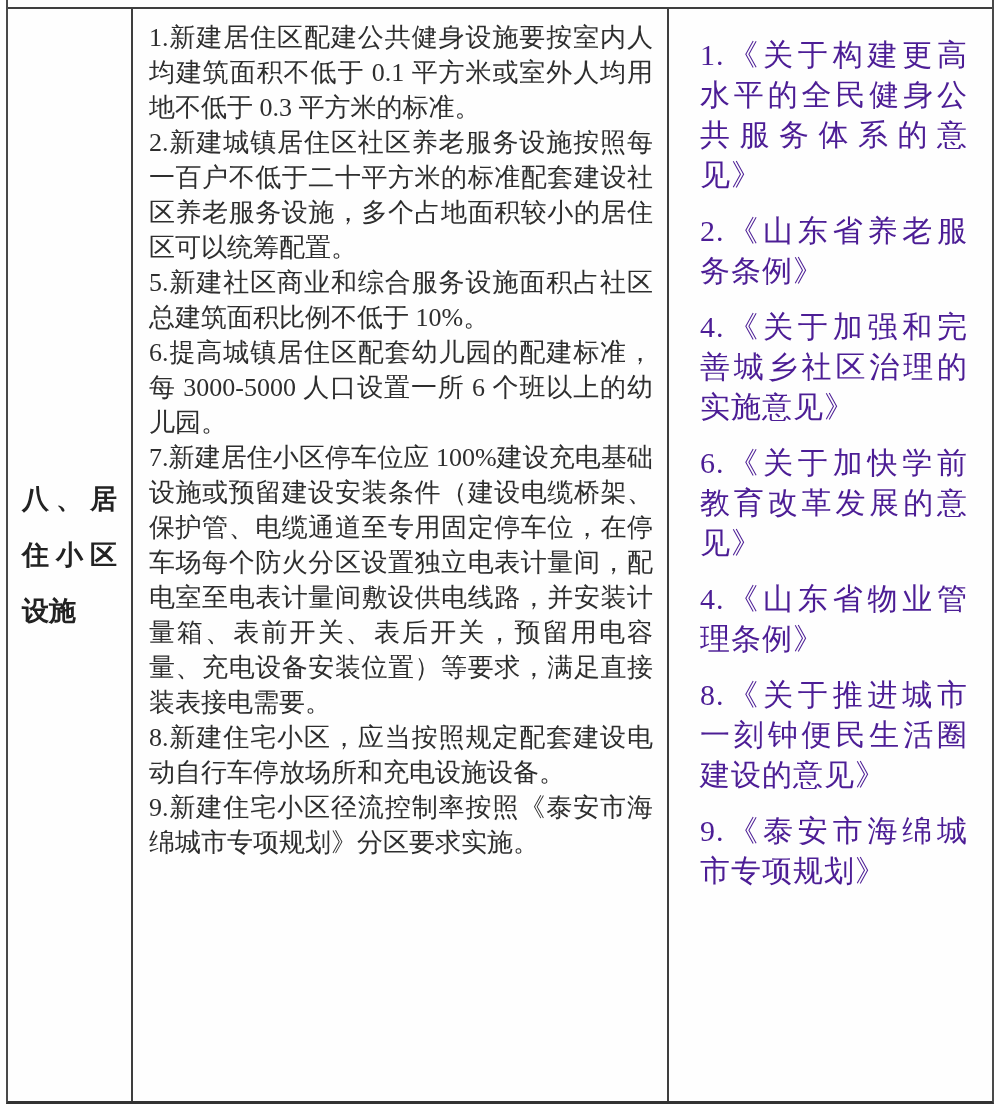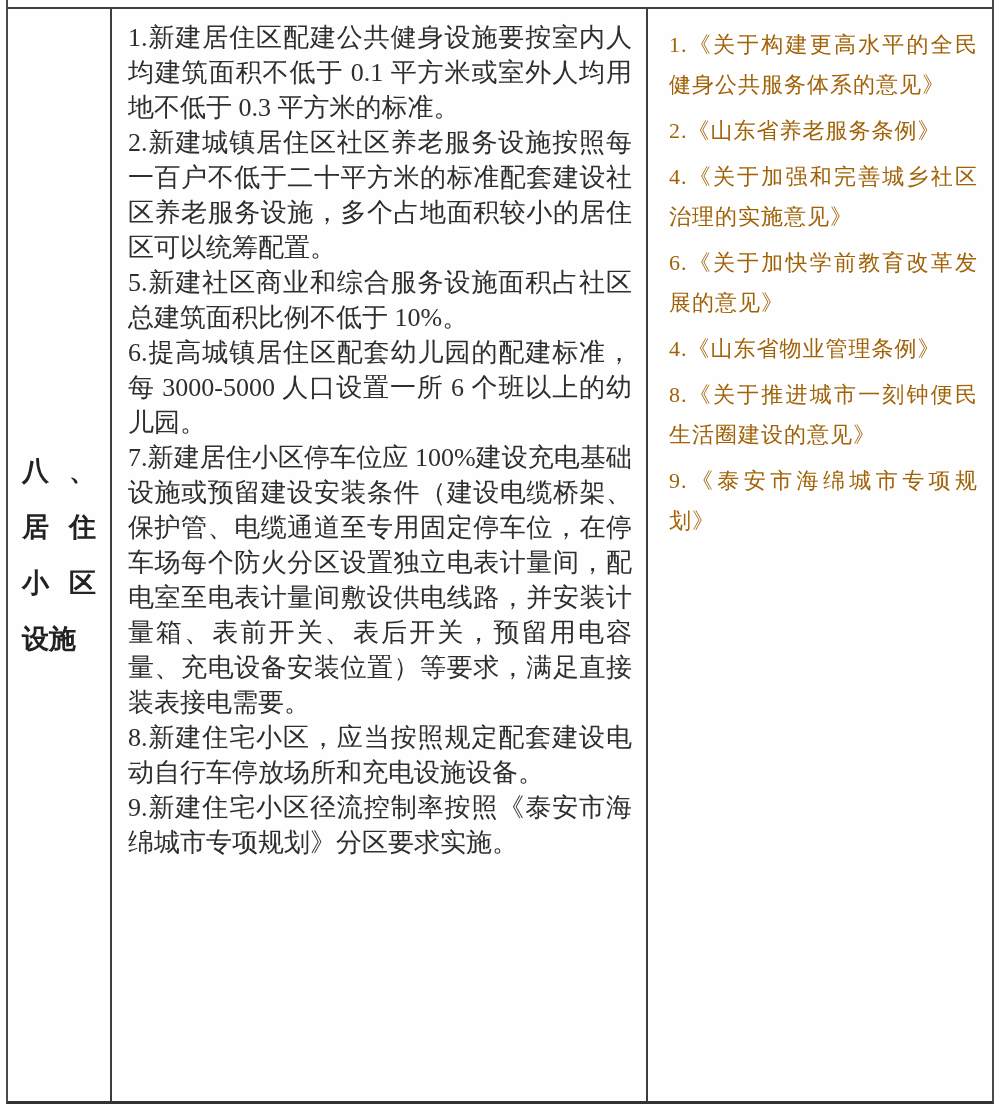--- a/index.html
+++ b/index.html
@@ -41,21 +41,21 @@
     bottom: 0;
     left: 0;
     right: 0;
     display: flex;
   }
   .cell {
     box-sizing: border-box;
     overflow: hidden;
   }
   .cell-header {
-    width: 104px;
+    width: 125px;
     border-right: 2px solid #3e3e3e;
     display: flex;
     align-items: center;
     padding: 0 14px;
   }
   .header-label {
     font-weight: bold;
     font-size: 27px;
     line-height: 56px;
     text-align: justify;
@@ -73,26 +73,26 @@
     font-size: 26px;
     line-height: 35px;
     text-align: justify;
     color: #2e2e2e;
   }
   .cell-references {
     flex: 1;
     padding: 10px 8px 0 15px;
   }
   .cell-references p {
-    margin: 6px;
-    font-size: 22px;
+    margin: 16px;
+    font-size: 30px;
     line-height: 40px;
     text-align: justify;
     letter-spacing: 1px;
-    color: #a16207;
+    color: #4c1d95;
   }
 </style>
 </head>
 <body>
 
 <div class="doc-table">
   <div class="top-row-divider"></div>
   <div class="cols">
 
     <div class="cell cell-header">

